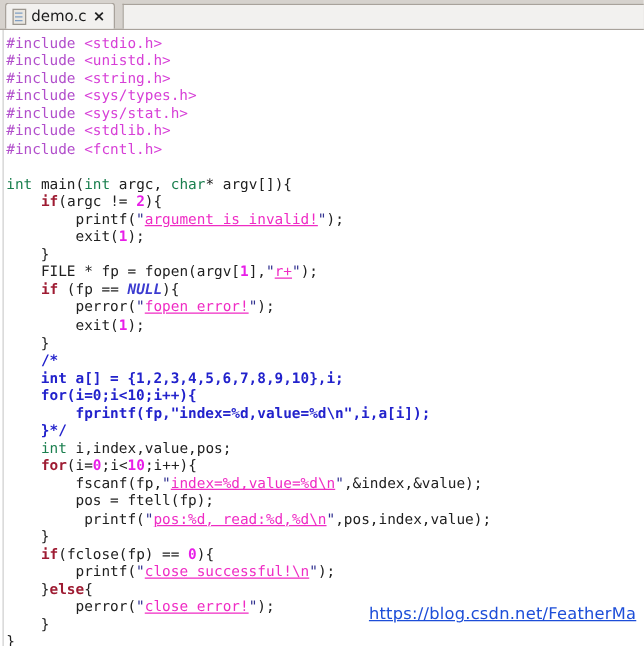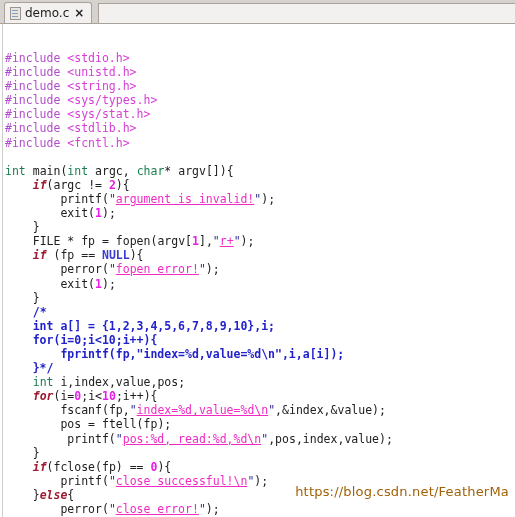--- a/index.html
+++ b/index.html
@@ -101,57 +101,57 @@
   #gutter {
     width: 2px;
     min-width: 2px;
     background: #ffffff;
     border-right: 1px solid #cfcfcf;
   }
   #code-scroll {
     flex: 1;
     position: relative;
     padding-top: 3px;
-    margin-top: 24px;
   }
   #code {
     margin: 0;
     padding: 0 0 0 2px;
     font-family: "DejaVu Sans Mono", "Liberation Mono", monospace;
     font-size: 11.5px;
     line-height: 14.1px;
     white-space: pre;
     color: #202020;
     letter-spacing: 0px;
   }
   .ln { display: block; height: 14.1px; }
 
   
   .pp    { color: #b14ecb; }            
   .hdr   { color: #d73fd7; }            
   .kw    { color: #1a7f4e; font-weight: normal; }  
-  .kwc   { color: #9e1b32; font-weight: bold; font-style: italic; }  
+  .kwc   { color: #9e1b32; font-weight: bold; }  
   .num   { color: #e81ee8; font-weight: bold; }  
   .str   { color: #ef2bc4; text-decoration: underline; }            
   .q     { color: #2f2f8f; }            
   .cmt   { color: #2222cc; font-weight: bold; }  
-  .nul   { color: #3b3bd0; font-weight: bold; }  
+  .nul   { color: #3b3bd0; font-weight: bold; font-style: italic; }  
   .pl    { color: #202020; }            
 
   
   #watermark {
     position: absolute;
     right: 6px;
     bottom: 18px;
     font-family: "DejaVu Sans", "Liberation Sans", sans-serif;
     font-size: 13px;
-    color: #a16207;
+    color: #1d4ed8;
     pointer-events: none;
     white-space: nowrap;
     letter-spacing: 0.2px;
+    text-decoration: underline;
   }
 </style>
 </head>
 <body>
 
 <div id="editor-window">
 
   <div id="tab-bar">
     <div class="tab">
       <span class="file-icon"></span>

